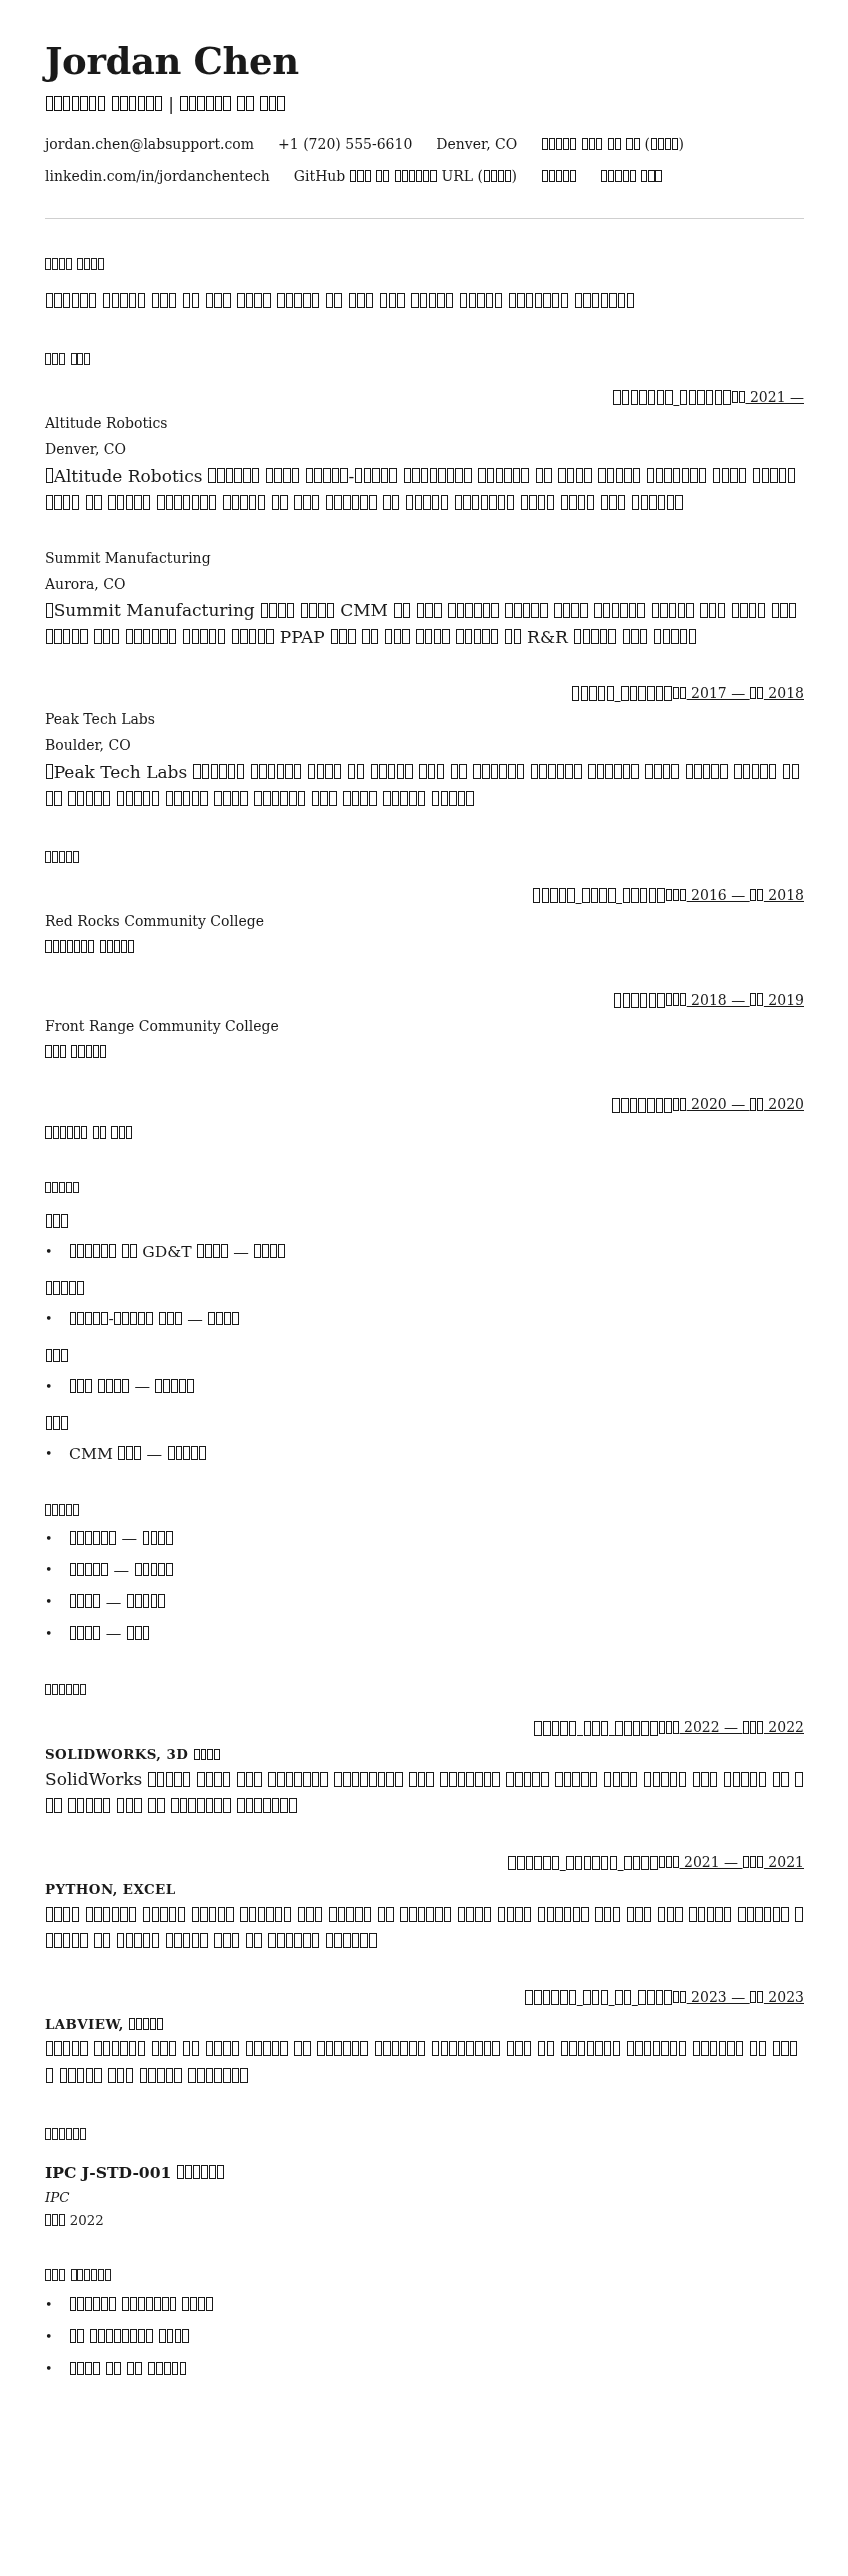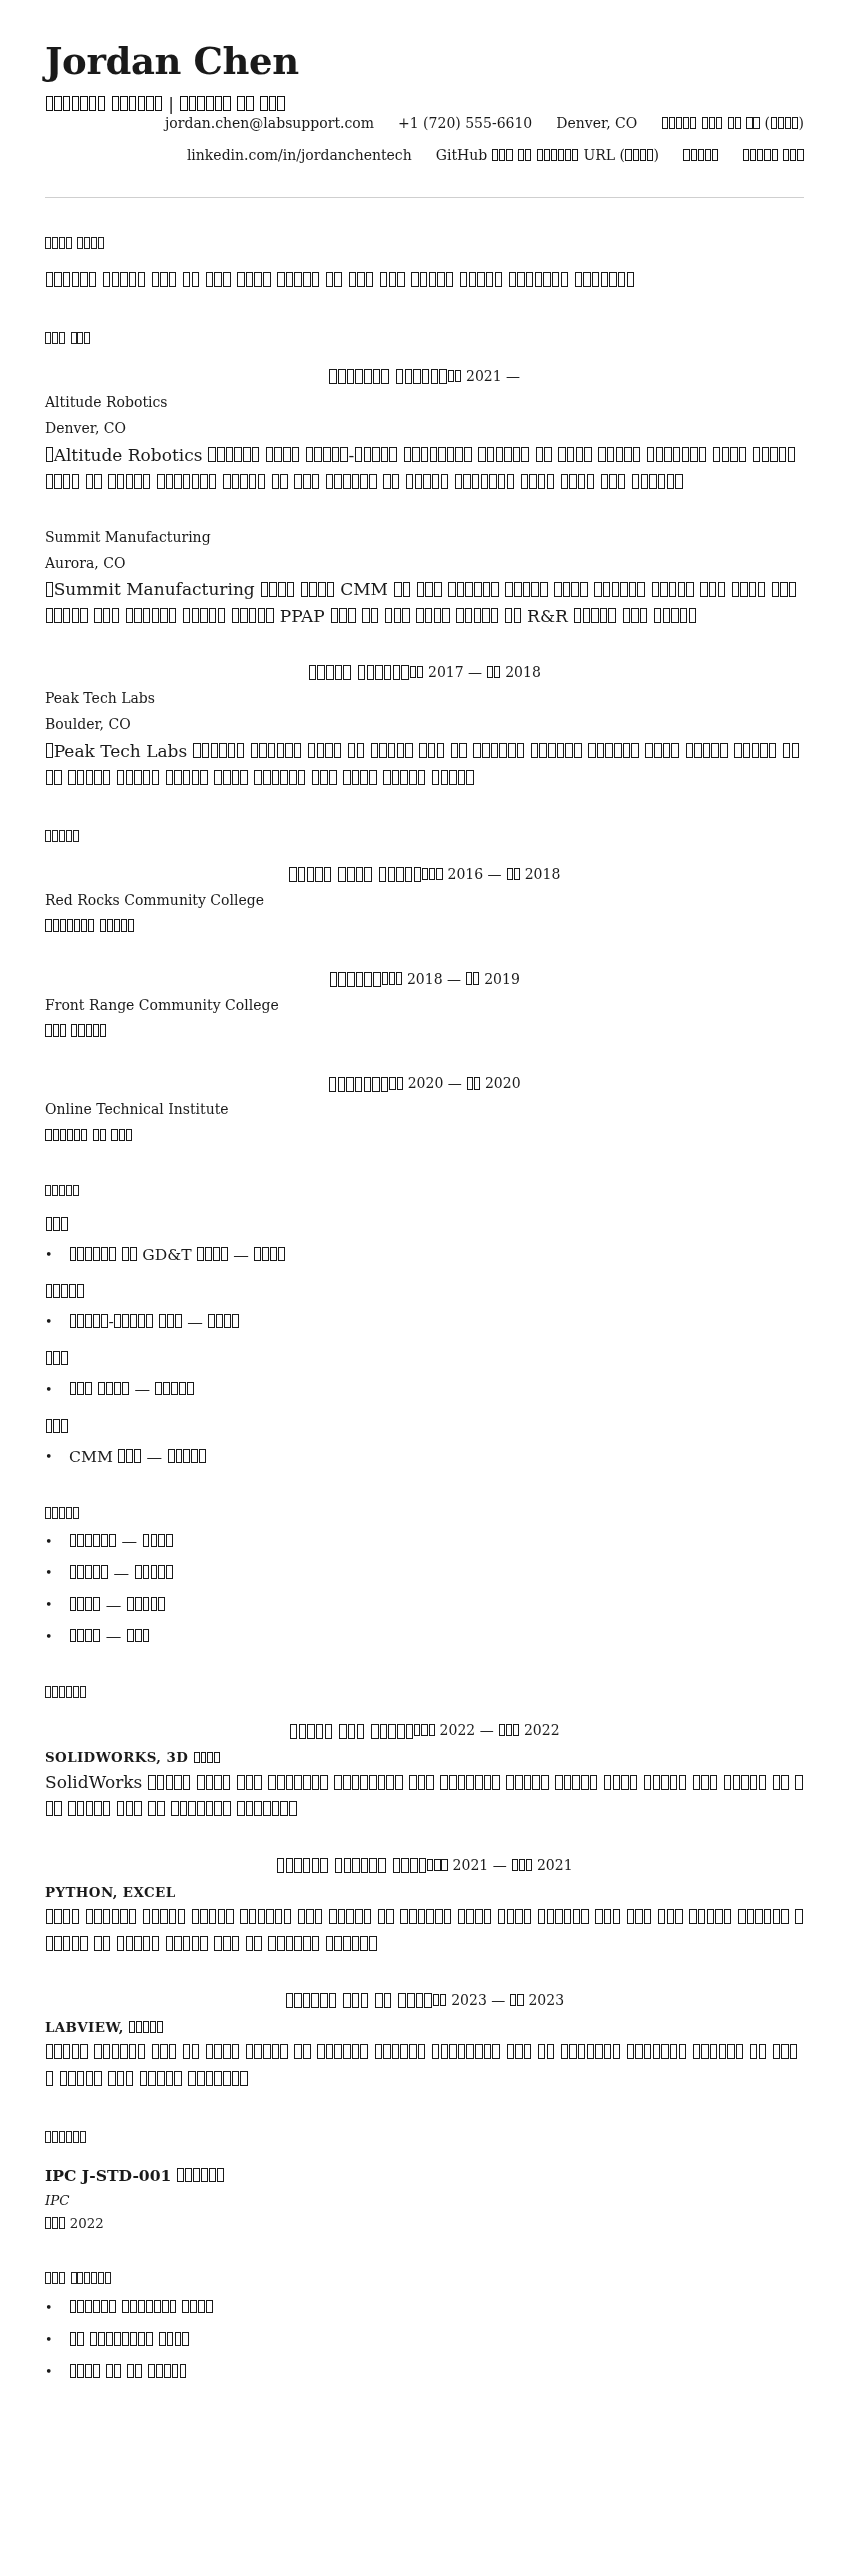--- a/index.html
+++ b/index.html
@@ -11,29 +11,29 @@
     padding:41px 45px 64px 45px;
   }
   
   .tofu{
     display:inline-block; width:.44em; height:.88em;
     border:.055em solid currentColor; margin:0 .035em;
     vertical-align:-.08em; box-sizing:border-box;
   }
   .name{ font-size:37px; font-weight:700; line-height:1.12; letter-spacing:-0.4px; }
   .subtitle{ font-size:17px; margin-top:11.3px; color:#111; }
-  .contact{ font-size:14px; line-height:1.3; display:flex; flex-wrap:wrap; column-gap:24px; row-gap:14px;justify-content:flex-end; }
+  .contact{ margin-top:21px; font-size:14px; line-height:1.3; display:flex; flex-wrap:wrap; column-gap:24px; row-gap:14px; }
   .contact-row{ display:flex; column-gap:24px; }
   .divider{ border:none; border-top:0.7px solid #cfcfcf; margin-top:33px; }
   .section{ margin-top:38px; }
   .section-heading{ font-size:13.4px; color:#222; letter-spacing:0.4px; }
   .summary-text{ margin-top:15.6px; font-size:17px; line-height:1.55; }
   .entry{ margin-top:20px; }
   .entry + .entry{ margin-top:33px; }
-  .entry-head{ display:flex; justify-content:center; align-items:flex-start; }
+  .entry-head{ display:flex; justify-content:flex-end; align-items:flex-start;text-decoration:underline; }
   .entry-title{ font-size:17px; font-weight:700; line-height:1.3; }
   .entry-dates{ font-size:14px; white-space:nowrap; padding-top:2.1px; }
   .entry-sub{ font-size:14px; line-height:1.35; margin-top:5px; }
   .entry-sub2{ font-size:14px; line-height:1.35; margin-top:7px; }
   .entry-desc{ font-size:17px; line-height:1.55; margin-top:4px; }
   .tech-line{ font-size:13.4px; letter-spacing:0.4px; margin-top:7px;font-weight:bold; }
   .group{ margin-top:17px; }
   .group-label{ font-size:15.6px; }
   .bullet{ display:flex; font-size:15.6px; line-height:1.35; margin-top:11.3px; }
   .bullet .dot{ width:24px; flex:0 0 24px; font-size:12.7px; padding-top:1.4px; }
@@ -119,21 +119,20 @@
     </div>
     <div class="entry-sub">Front Range Community College</div>
     <div class="entry-sub2"><span class="tofu"></span><span class="tofu"></span><span class="tofu"></span> <span class="tofu"></span><span class="tofu"></span><span class="tofu"></span><span class="tofu"></span><span class="tofu"></span></div>
   </div>
 
   <div class="entry">
     <div class="entry-head">
       <div class="entry-title"><span class="tofu"></span><span class="tofu"></span><span class="tofu"></span><span class="tofu"></span><span class="tofu"></span><span class="tofu"></span><span class="tofu"></span></div>
       <div class="entry-dates"><span class="tofu"></span><span class="tofu"></span> 2020 — <span class="tofu"></span><span class="tofu"></span> 2020</div>
     </div>
-    <div class="entry-sub">Online Technical Institute</div>
     <div class="entry-sub2"><span class="tofu"></span><span class="tofu"></span><span class="tofu"></span><span class="tofu"></span><span class="tofu"></span><span class="tofu"></span> <span class="tofu"></span><span class="tofu"></span> <span class="tofu"></span><span class="tofu"></span><span class="tofu"></span></div>
   </div>
 </section>
 
 <section class="section">
   <div class="section-heading"><span class="tofu"></span><span class="tofu"></span><span class="tofu"></span><span class="tofu"></span><span class="tofu"></span></div>
 
   <div class="group">
     <div class="group-label"><span class="tofu"></span><span class="tofu"></span><span class="tofu"></span></div>
     <div class="bullet">

